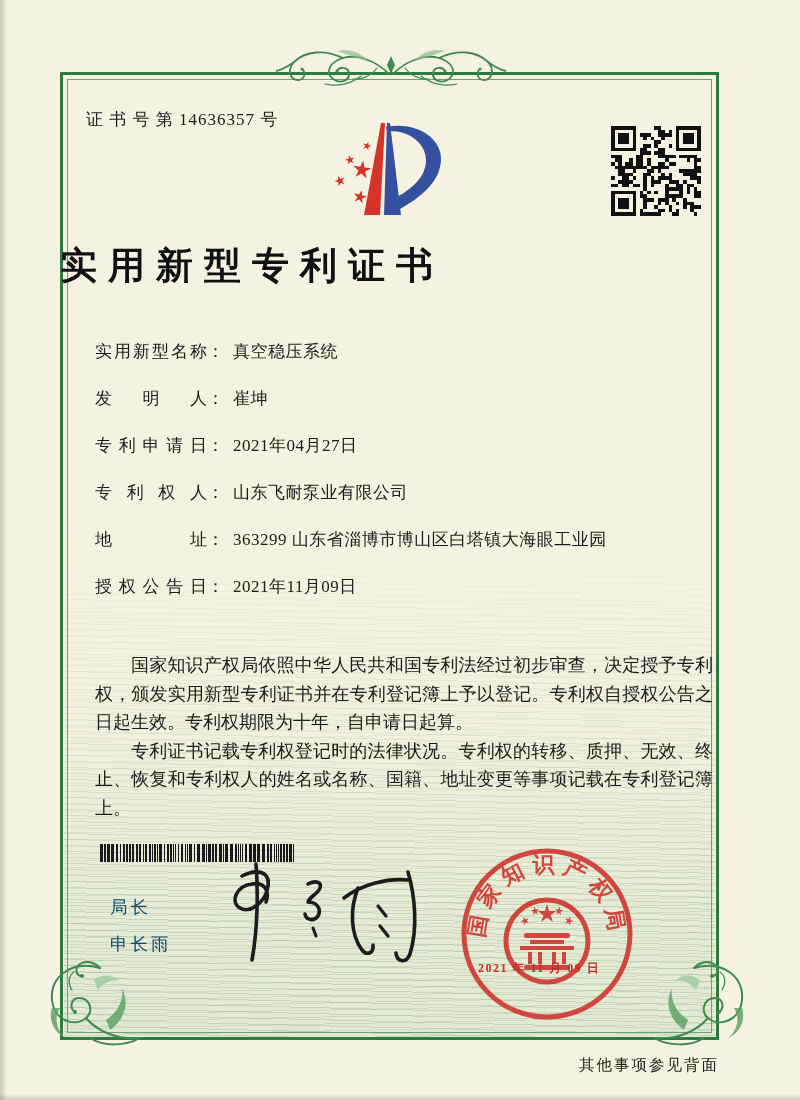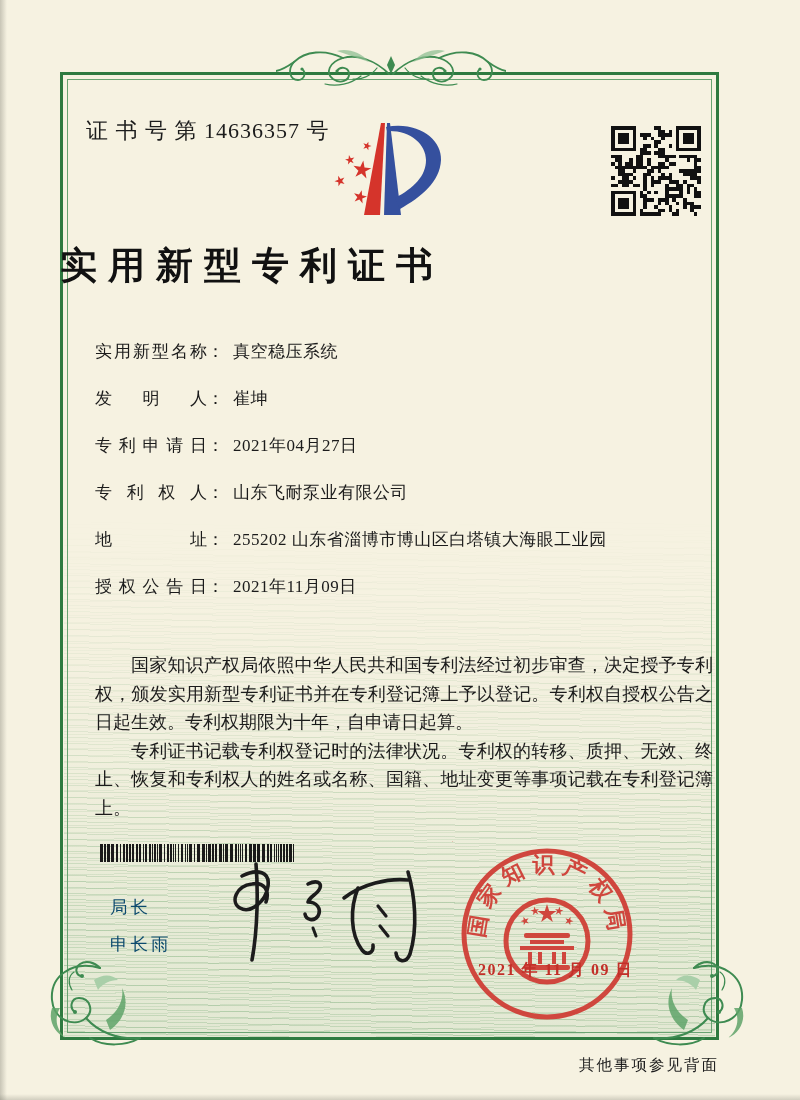--- a/index.html
+++ b/index.html
@@ -18,21 +18,21 @@
 
   
   .guilloche{position:absolute;left:64px;top:520px;width:651px;height:518px;z-index:0;
     background:
       repeating-linear-gradient(1.4deg, rgba(118,170,118,.30) 0 1px, rgba(118,170,118,0) 1px 6px),
       repeating-linear-gradient(-1.1deg, rgba(118,170,118,.20) 0 1px, rgba(118,170,118,0) 1px 7px),
       linear-gradient(to bottom, rgba(190,215,185,0), rgba(190,215,185,.35));
     -webkit-mask-image:linear-gradient(to bottom,transparent 0,rgba(0,0,0,.55) 45%,#000 75%);
     mask-image:linear-gradient(to bottom,transparent 0,rgba(0,0,0,.55) 45%,#000 75%);}
 
-  .cert-no{position:absolute;left:86px;top:116px;font-size:22px;color:#1c1c1c;letter-spacing:1px;z-index:2;}
+  .cert-no{position:absolute;left:86px;top:108px;font-size:17px;color:#1c1c1c;letter-spacing:1px;z-index:2;}
   .logo{position:absolute;left:323px;top:118px;z-index:2;}
   .qr{position:absolute;left:611px;top:126px;width:90px;height:90px;z-index:2;}
   .title{position:absolute;left:60px;right:81px;top:241px;text-align:left;font-size:37px;
     font-weight:bold;color:#111;letter-spacing:11px;z-index:2;}
 
   .fields{position:absolute;left:95px;top:340px;right:80px;z-index:2;font-size:17px;color:#1b1b1b;}
   .frow{height:47px;position:relative;}
   .flabel{display:inline-block;width:112px;text-align:justify;text-align-last:justify;vertical-align:top;}
   .fcolon{margin-right:9px;}
   .fvalue{letter-spacing:.5px;}
@@ -41,21 +41,21 @@
 
   .paras{position:absolute;left:95px;width:618px;top:651px;z-index:2;font-size:18px;
     line-height:28.5px;color:#1b1b1b;text-align:justify;}
   .paras p{margin:0;text-indent:2em;}
 
   .barcode{position:absolute;left:100px;top:844px;z-index:2;}
   .signer{position:absolute;left:110px;top:895px;z-index:2;font-size:17.5px;color:#0c4a6e;letter-spacing:3px;}
   .signer div{margin-bottom:13px;}
   .sig{position:absolute;left:212px;top:858px;z-index:3;}
   .seal{position:absolute;left:452px;top:841px;z-index:3;opacity:.93;}
-  .seal-date{position:absolute;left:478px;top:960px;z-index:4;font-size:16px;color:#c22f28;
+  .seal-date{position:absolute;left:478px;top:960px;z-index:4;font-size:12px;color:#c22f28;
     letter-spacing:1.5px;font-weight:bold;}
   .page-note{position:absolute;left:60px;right:81px;top:1013px;text-align:center;font-size:14px;
     color:#222;z-index:2;letter-spacing:1px;}
   .back-note{position:absolute;left:60px;right:81px;top:1055px;text-align:right;font-size:15.5px;
     color:#1d1d1d;z-index:2;letter-spacing:2px;}
 
   .orn{position:absolute;z-index:2;}
   .orn-top{left:276px;top:42px;}
   .orn-bl{left:42px;top:960px;}
   .orn-br{left:648px;top:960px;}
@@ -348,21 +348,21 @@
     <div class="frow">
       <span class="flabel">发明人</span><span class="fcolon">：</span><span class="fvalue">崔坤</span>
     </div>
     <div class="frow">
       <span class="flabel">专利申请日</span><span class="fcolon">：</span><span class="fvalue">2021年04月27日</span>
     </div>
     <div class="frow">
       <span class="flabel">专利权人</span><span class="fcolon">：</span><span class="fvalue">山东飞耐泵业有限公司</span>
     </div>
     <div class="frow">
-      <span class="flabel">地址</span><span class="fcolon">：</span><span class="fvalue">255202 山东省淄博市博山区白塔镇大海眼工业园</span>
+      <span class="flabel">地址</span><span class="fcolon">：</span><span class="fvalue">363299 山东省淄博市博山区白塔镇大海眼工业园</span>
     </div>
     <div class="frow">
       <span class="flabel">授权公告日</span><span class="fcolon">：</span><span class="fvalue">2021年11月09日</span>
     </div>
   </div>
 
   <div class="paras">
     <p>国家知识产权局依照中华人民共和国专利法经过初步审查，决定授予专利权，颁发实用新型专利证书并在专利登记簿上予以登记。专利权自授权公告之日起生效。专利权期限为十年，自申请日起算。</p>
     <p>专利证书记载专利权登记时的法律状况。专利权的转移、质押、无效、终止、恢复和专利权人的姓名或名称、国籍、地址变更等事项记载在专利登记簿上。</p>
   </div>

